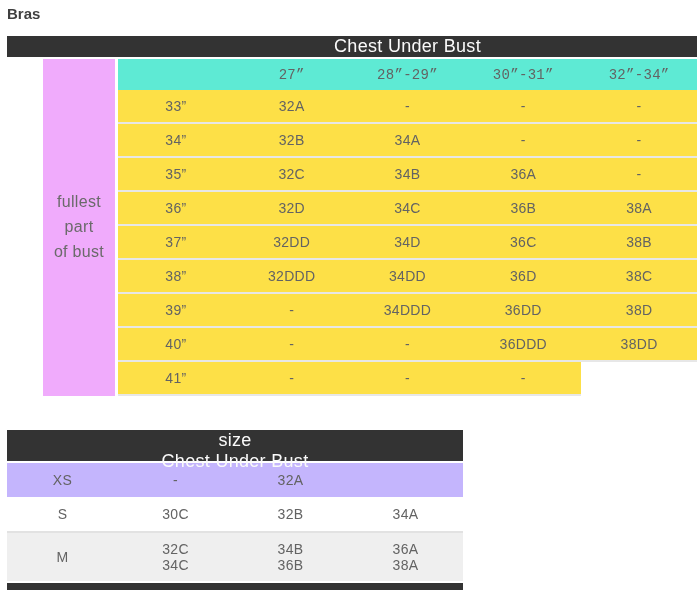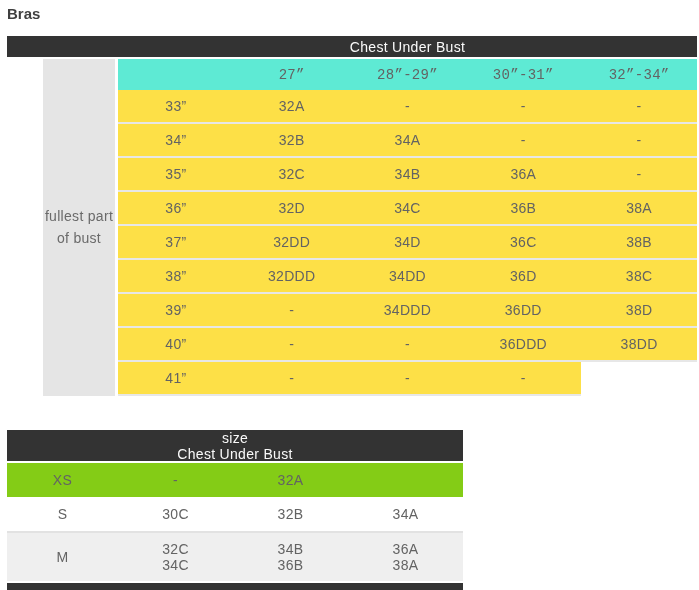--- a/index.html
+++ b/index.html
@@ -14,60 +14,60 @@
   .title {
     margin: 6px 0 0 7px;
     height: 16px; line-height: 16px;
     font-size: 15px; font-weight: bold; color: #404040;
   }
 
   
   .bar {
     background: #333333;
     display: flex; align-items: center;
-    color: #fafafa; font-size: 14px;
+    color: #fafafa; font-size: 18px;
   }
   .bar-text { flex: 1; text-align: center; letter-spacing: 0.3px; }
   .cell {
     display: flex; align-items: center; justify-content: center;
     font-size: 14px; color: #636363; letter-spacing: 0.3px;
     box-sizing: border-box; white-space: pre-line; text-align: center;
   }
 
   
   .t1 { width: 690px; margin: 14px 0 0 7px; }
   .t1bar { height: 21px; margin-bottom: 2px; }
   .t1bar .bar-spacer { width: 111px; }
   .t1grid {
     display: grid;
     grid-template-columns: 111px repeat(5, 1fr);
     grid-template-rows: 31px repeat(9, 34px);
   }
   .t1block {
     grid-column: 1; grid-row: 1 / span 10;
-    background: #e5e5e5;
+    background: #f0abfc;
     border-right: 3px solid #ffffff;
     display: flex; align-items: center; justify-content: center;
-    font-size: 14px; color: #6a6a6a; letter-spacing: 0.3px;
+    font-size: 16px; color: #6a6a6a; letter-spacing: 0.3px;
     white-space: pre-line; text-align: center; line-height: 1.55;
     box-sizing: border-box;
     margin-left: 36px;
   }
   .hcell { background: #5eead4; font-family: Liberation Mono, monospace; }
   .dcell { background: #fde047; border-bottom: 2px solid #e7e7e7; }
 
   
   .t2 { width: 456px; margin: 34px 0 0 7px; }
   .t2bar { height: 31px; flex-direction: column; }
   .t2bar .t2size { width: 111px; text-align: center; letter-spacing: 0.3px; }
   .t2row {
     display: grid;
     grid-template-columns: 111px repeat(3, 1fr);
   }
-  .r-xs { height: 34px; background: #84cc16; margin-top: 2px; }
+  .r-xs { height: 34px; background: #c4b5fd; margin-top: 2px; }
   .r-s  { height: 36px; background: #ffffff; }
   .r-s .cell { border-bottom: 2px solid #e2e2e2; }
   .r-m  { height: 48px; background: #efefef; }
   .t2end { height: 7px; margin-top: 2px; background: #333333; }
 </style>
 </head>
 <body>
 
 <div class="page">
 

